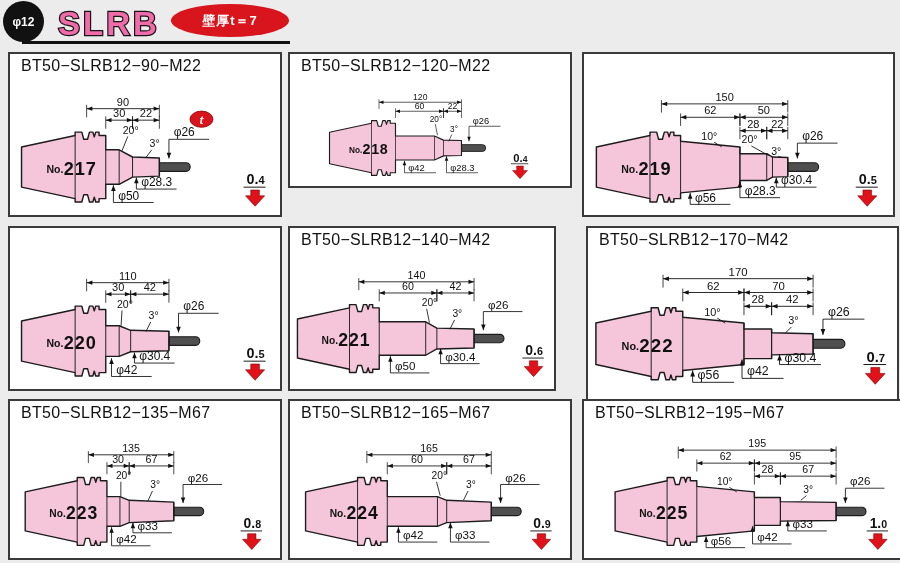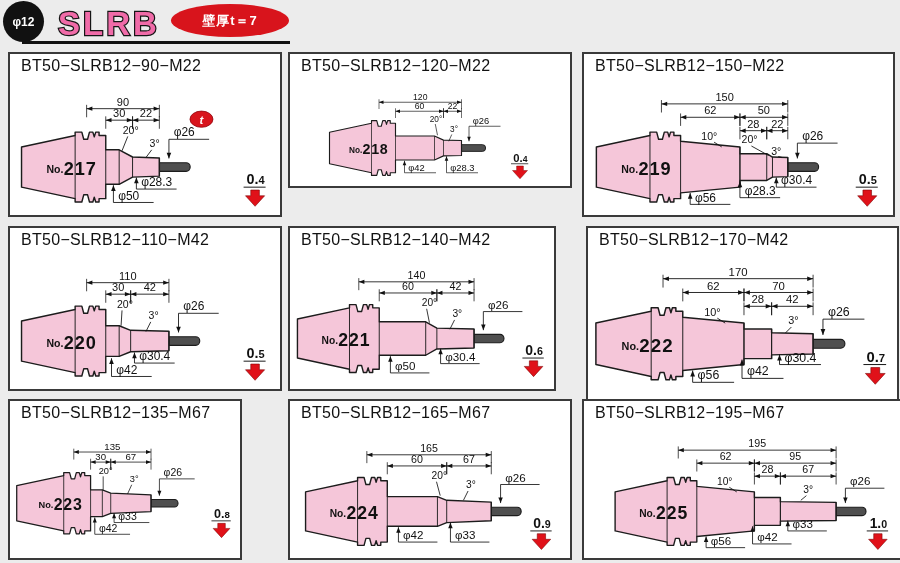--- a/index.html
+++ b/index.html
@@ -131,21 +131,20 @@
       <polygon points="164,103 161.6,109 166.4,109" fill="#111"></polygon>
       <text x="169" y="122" font-size="12.5" fill="#111" font-family="Liberation Sans, DejaVu Sans, sans-serif">φ28.3</text>
       <text x="34" y="98" font-size="11" fill="#111" font-family="Liberation Sans, DejaVu Sans, sans-serif" font-weight="bold">No.</text>
       <text x="52" y="100" font-size="19" fill="#111" font-family="Liberation Sans, DejaVu Sans, sans-serif" font-weight="bold" letter-spacing="1">218</text>
       <text x="272" y="110" text-anchor="end" font-weight="bold" fill="#111" font-family="Liberation Sans, DejaVu Sans, sans-serif"><tspan font-size="15">0.</tspan><tspan font-size="11.5">4</tspan></text>
       <line x1="250" y1="113" x2="273" y2="113" stroke="#111" stroke-width="1"></line>
       <polygon points="257.5,116 266.5,116 266.5,122 272,122 262,133 252,122 257.5,122" fill="#e01119" stroke="#7a0000" stroke-width="0.6"></polygon>
     </svg>
 </div>
 <div class="cell" style="left:582px;top:52px;width:313px;height:165px">
-  <div class="model">BT50−SLRB12−150−M22</div>
   <svg class="holder" viewBox="0 0 313 140" preserveAspectRatio="xMidYMin meet">
       <path d="M208 87.5 H236 a4.2 4.5 0 0 1 0 9 H208 Z" fill="#4f4f4f" stroke="#1c1c1c" stroke-width="1.2"></path>
       <path d="M8 71 L8 71 L64 59 L64 55.5 L71 55.5 L73 63 L77 63 L79 55.5 L82.5 55.5 L84 60.5 L85.5 55.5 L89 55.5 L89 59 L96 59 L96 65 L158 71 L158 78 L186 78 L192 81.5 L208 82 L208 102 L208 102 L192 102.5 L186 106 L158 106 L158 113 L96 119 L96 125 L89 125 L89 128.5 L85.5 128.5 L84 123.5 L82.5 128.5 L79 128.5 L77 121 L73 121 L71 128.5 L64 128.5 L64 125 L8 113 Z" fill="#f5c6d9" stroke="#1c1c1c" stroke-width="1.5" stroke-linejoin="round"></path>
       <line x1="64" y1="59" x2="64" y2="125" stroke="#1c1c1c" stroke-width="1"></line>
       <line x1="96" y1="65" x2="96" y2="119" stroke="#1c1c1c" stroke-width="1"></line>
       <line x1="158" y1="71" x2="158" y2="113" stroke="#1c1c1c" stroke-width="1"></line>
       <line x1="158" y1="78" x2="158" y2="106" stroke="#1c1c1c" stroke-width="1"></line>
       <line x1="186" y1="78" x2="186" y2="106" stroke="#1c1c1c" stroke-width="1"></line>
       <line x1="192" y1="81.5" x2="192" y2="102.5" stroke="#1c1c1c" stroke-width="1"></line>
       <line x1="208" y1="82" x2="208" y2="102" stroke="#1c1c1c" stroke-width="1"></line>
@@ -202,21 +201,20 @@
       <polygon points="158,107 155.6,113 160.4,113" fill="#111"></polygon>
       <text x="163" y="121" font-size="12.5" fill="#111" font-family="Liberation Sans, DejaVu Sans, sans-serif">φ28.3</text>
       <text x="34" y="98" font-size="11" fill="#111" font-family="Liberation Sans, DejaVu Sans, sans-serif" font-weight="bold">No.</text>
       <text x="52" y="100" font-size="19" fill="#111" font-family="Liberation Sans, DejaVu Sans, sans-serif" font-weight="bold" letter-spacing="1">219</text>
       <text x="301" y="110" text-anchor="end" font-weight="bold" fill="#111" font-family="Liberation Sans, DejaVu Sans, sans-serif"><tspan font-size="15">0.</tspan><tspan font-size="11.5">5</tspan></text>
       <line x1="279" y1="113" x2="302" y2="113" stroke="#111" stroke-width="1"></line>
       <polygon points="286.5,116 295.5,116 295.5,122 301,122 291,133 281,122 286.5,122" fill="#e01119" stroke="#7a0000" stroke-width="0.6"></polygon>
     </svg>
 </div>
 <div class="cell" style="left:8px;top:226px;width:274px;height:165px">
-  <div class="model">BT50−SLRB12−110−M42</div>
   <svg class="holder" viewBox="0 0 274 140" preserveAspectRatio="xMidYMin meet">
       <path d="M162 87.5 H190 a4.2 4.5 0 0 1 0 9 H162 Z" fill="#4f4f4f" stroke="#1c1c1c" stroke-width="1.2"></path>
       <path d="M8 71 L8 71 L64 59 L64 55.5 L71 55.5 L73 63 L77 63 L79 55.5 L82.5 55.5 L84 60.5 L85.5 55.5 L89 55.5 L89 59 L96 59 L96 76 L110 76 L122 80.8 L162 81.8 L162 102.2 L162 102.2 L122 103.2 L110 108 L96 108 L96 125 L89 125 L89 128.5 L85.5 128.5 L84 123.5 L82.5 128.5 L79 128.5 L77 121 L73 121 L71 128.5 L64 128.5 L64 125 L8 113 Z" fill="#f5c6d9" stroke="#1c1c1c" stroke-width="1.5" stroke-linejoin="round"></path>
       <line x1="64" y1="59" x2="64" y2="125" stroke="#1c1c1c" stroke-width="1"></line>
       <line x1="96" y1="76" x2="96" y2="108" stroke="#1c1c1c" stroke-width="1"></line>
       <line x1="110" y1="76" x2="110" y2="108" stroke="#1c1c1c" stroke-width="1"></line>
       <line x1="122" y1="80.8" x2="122" y2="103.2" stroke="#1c1c1c" stroke-width="1"></line>
       <line x1="162" y1="81.8" x2="162" y2="102.2" stroke="#1c1c1c" stroke-width="1"></line>
       <line x1="76" y1="31" x2="162" y2="31" stroke="#111" stroke-width="0.9"></line>
       <line x1="76" y1="27" x2="76" y2="40" stroke="#111" stroke-width="0.8"></line>
@@ -372,21 +370,21 @@
       <line x1="156" y1="127" x2="156" y2="108" stroke="#111" stroke-width="0.9"></line>
       <polygon points="156,108 153.6,114 158.4,114" fill="#111"></polygon>
       <text x="161" y="124" font-size="12.5" fill="#111" font-family="Liberation Sans, DejaVu Sans, sans-serif">φ42</text>
       <text x="34" y="98" font-size="11" fill="#111" font-family="Liberation Sans, DejaVu Sans, sans-serif" font-weight="bold">No.</text>
       <text x="52" y="100" font-size="19" fill="#111" font-family="Liberation Sans, DejaVu Sans, sans-serif" font-weight="bold" letter-spacing="1">222</text>
       <text x="301" y="110" text-anchor="end" font-weight="bold" fill="#111" font-family="Liberation Sans, DejaVu Sans, sans-serif"><tspan font-size="15">0.</tspan><tspan font-size="11.5">7</tspan></text>
       <line x1="279" y1="113" x2="302" y2="113" stroke="#111" stroke-width="1"></line>
       <polygon points="286.5,116 295.5,116 295.5,122 301,122 291,133 281,122 286.5,122" fill="#e01119" stroke="#7a0000" stroke-width="0.6"></polygon>
     </svg>
 </div>
-<div class="cell" style="left:8px;top:399px;width:234px;height:161px">
+<div class="cell" style="left:8px;top:399px;width:274px;height:161px">
   <div class="model">BT50−SLRB12−135−M67</div>
   <svg class="holder" viewBox="0 0 274 140" preserveAspectRatio="xMidYMin meet">
       <path d="M168 87.5 H196 a4.2 4.5 0 0 1 0 9 H168 Z" fill="#4f4f4f" stroke="#1c1c1c" stroke-width="1.2"></path>
       <path d="M8 71 L8 71 L64 59 L64 55.5 L71 55.5 L73 63 L77 63 L79 55.5 L82.5 55.5 L84 60.5 L85.5 55.5 L89 55.5 L89 59 L96 59 L96 76 L110 76 L120 80 L168 82 L168 102 L168 102 L120 104 L110 108 L96 108 L96 125 L89 125 L89 128.5 L85.5 128.5 L84 123.5 L82.5 128.5 L79 128.5 L77 121 L73 121 L71 128.5 L64 128.5 L64 125 L8 113 Z" fill="#f5c6d9" stroke="#1c1c1c" stroke-width="1.5" stroke-linejoin="round"></path>
       <line x1="64" y1="59" x2="64" y2="125" stroke="#1c1c1c" stroke-width="1"></line>
       <line x1="96" y1="76" x2="96" y2="108" stroke="#1c1c1c" stroke-width="1"></line>
       <line x1="110" y1="76" x2="110" y2="108" stroke="#1c1c1c" stroke-width="1"></line>
       <line x1="120" y1="80" x2="120" y2="104" stroke="#1c1c1c" stroke-width="1"></line>
       <line x1="168" y1="82" x2="168" y2="102" stroke="#1c1c1c" stroke-width="1"></line>
       <line x1="76" y1="31" x2="168" y2="31" stroke="#111" stroke-width="0.9"></line>

